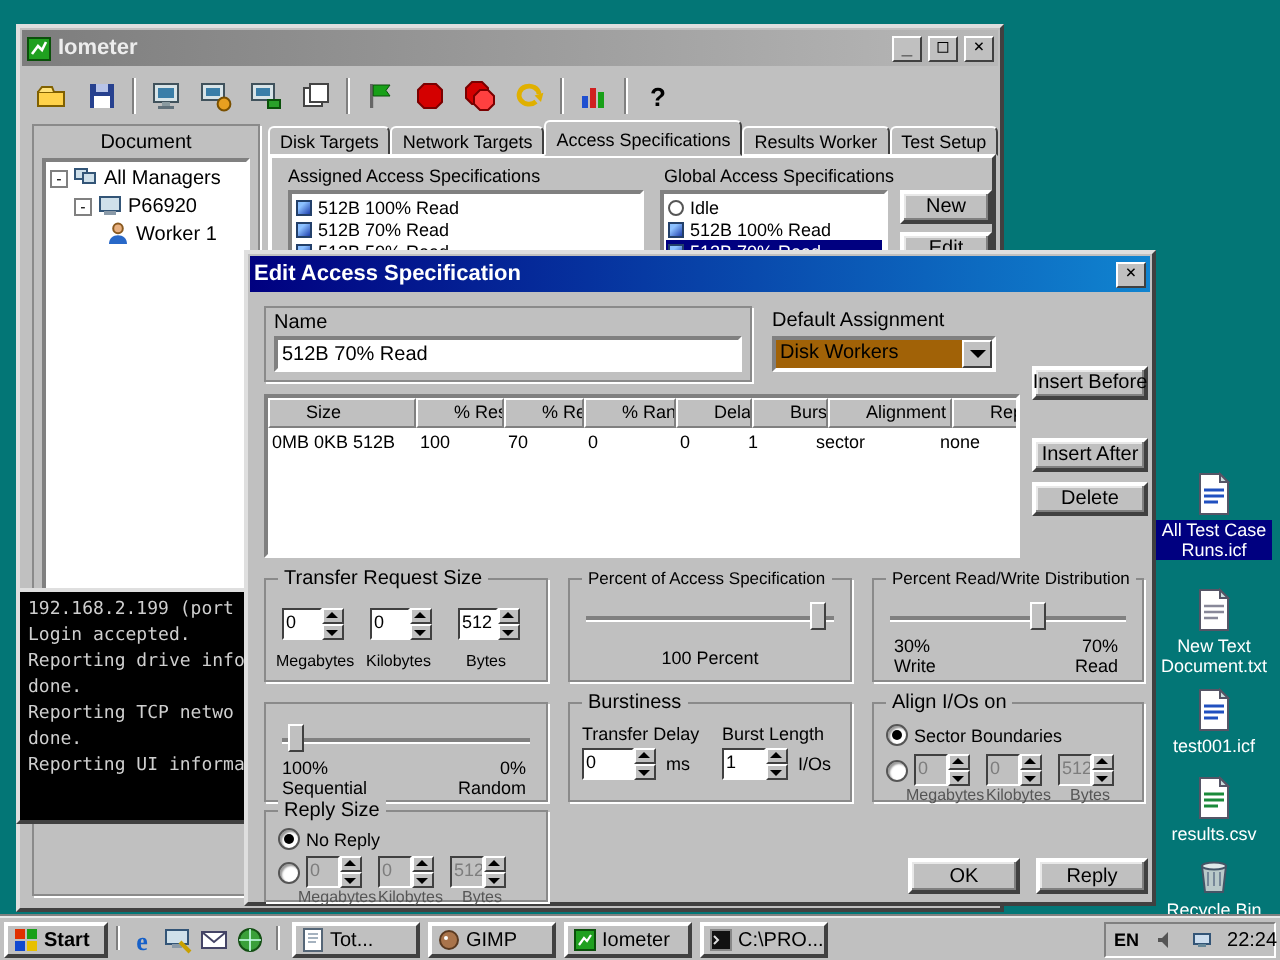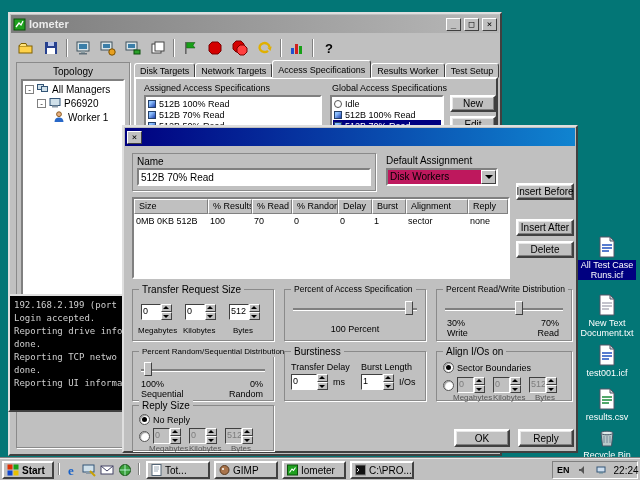--- a/index.html
+++ b/index.html
@@ -41,28 +41,28 @@
   .spin .ar{width:11px;display:flex;flex-direction:column}
   .spin .ar i{flex:1;background:#c0c0c0;border:1px solid;border-color:#fff #404040 #404040 #fff;position:relative}
   .spin .ar i.up::after{content:"";position:absolute;left:1px;top:1px;border:3px solid transparent;border-top-width:0;border-bottom-color:#000}
   .spin .ar i.dn::after{content:"";position:absolute;left:1px;top:2px;border:3px solid transparent;border-bottom-width:0;border-top-color:#000}
   .spin.dis .v{background:#c0c0c0;color:#7d7d7d}
   .slider{position:absolute}
   .track{position:absolute;left:0;right:0;top:8px;height:2px;background:#808080;box-shadow:0 1px 0 #fff}
   .thumb{position:absolute;top:1px;width:8px;height:14px;background:#c0c0c0;border:1px solid;border-color:#fff #404040 #404040 #fff}
   .radio{position:absolute;width:11px;height:11px;border-radius:50%;background:#fff;border:1px solid #555;box-shadow:inset 1px 1px 1px #9a9a9a}
   .radio.on::after{content:"";position:absolute;left:2px;top:2px;width:5px;height:5px;border-radius:50%;background:#000}
-  .combo{position:absolute;display:flex;height:18px;background:#be185d;border:2px solid;border-color:#808080 #fff #fff #808080}
+  .combo{position:absolute;display:flex;height:18px;background:#a16207;border:2px solid;border-color:#808080 #fff #fff #808080}
   .combo .cv{flex:1;font-size:10px;padding:1px 2px;white-space:nowrap;overflow:hidden}
   .combo .cbtn{width:15px;background:#c0c0c0;border:1px solid;border-color:#fff #404040 #404040 #fff;
     display:flex;align-items:center;justify-content:center}
   .caret{border:4px solid transparent;border-top-color:#000;margin-top:4px}
   .thead{position:absolute;display:flex}
   .th{background:#c0c0c0;border:1px solid;border-color:#fff #808080 #808080 #fff;font-size:9px;height:15px;
-    line-height:13px;padding:0 4px;overflow:hidden;white-space:nowrap}
+    line-height:13px;padding:0 18px;overflow:hidden;white-space:nowrap}
   .trow2{position:absolute;display:flex}
   .td{font-size:9px;height:13px;line-height:13px;padding:0 2px;white-space:nowrap;overflow:hidden}
   .trow{display:flex;align-items:center;gap:3px;height:14px;font-size:10px;white-space:nowrap}
   .expander{width:9px;height:9px;flex:0 0 9px;border:1px solid #808080;background:#fff;font-size:8px;
     line-height:7px;text-align:center}
   .term{position:absolute;background:#000;border:2px solid;border-color:#dfdfdf #404040 #404040 #dfdfdf;overflow:hidden}
   .tline{color:#cfcfcf;font:9px/13px "DejaVu Sans Mono",monospace;white-space:pre;padding:0 4px}
   .deskicon{position:absolute;width:58px;text-align:center;color:#fff;font-size:9px;line-height:10px;cursor:default}
   .deskicon .img{width:24px;height:22px;margin:0 auto 2px}
   .deskicon .cap{display:inline-block;padding:0 1px}
@@ -223,21 +223,21 @@
         </span>
       <span class="sep"></span>
       <span class="tbtn">
           <svg width="16" height="16" viewBox="0 0 16 16">
             <text x="8" y="13" font-size="13" font-weight="bold" text-anchor="middle" fill="#000" font-family="Liberation Sans,sans-serif">?</text>
           </svg>
         </span>
     </div>
 
     <div class="group" style="left:6px;top:48px;width:114px;height:386px">
-      <div class="p f10 nw" style="left:0;right:0;top:3px;text-align:center">Topology</div>
+      <div class="p f10 nw" style="left:0;right:0;top:3px;text-align:center">Document</div>
       <div class="listbox" style="left:4px;top:16px;width:104px;height:330px">
         <div class="trow" style="padding-left:1px">
           <span class="expander">-</span>
           <span>
               <svg width="12" height="12" viewBox="0 0 12 12">
                 <rect x="0.5" y="1.5" width="6" height="5" fill="#cfe0ea" stroke="#357"></rect>
                 <rect x="4.5" y="3.5" width="6" height="5" fill="#cfe0ea" stroke="#357"></rect>
               </svg>
             </span>
           <span>All Managers</span>
@@ -323,20 +323,21 @@
       <div class="tline">Reporting drive infor</div>
       <div class="tline">done.</div>
       <div class="tline">Reporting TCP netwo</div>
       <div class="tline">done.</div>
       <div class="tline">Reporting UI informat</div>
     </div>
   </div>
 
   <div class="win" style="left:122px;top:125px;width:456px;height:328px;z-index:3">
     <div class="titlebar active" style="left:1px;top:1px;width:450px">
+      <span class="title">Edit Access Specification</span>
       <span class="wbtn">×</span>
     </div>
 
     <div class="group" style="left:8px;top:26px;width:244px;height:38px">
       <span class="p f10 nw" style="left:4px;top:2px">Name</span>
       <input class="p inset" style="left: 4px; top: 14px; width: 234px; height: 18px; font-size: 10px; padding: 0px 2px; font-family: &quot;Liberation Sans&quot;, sans-serif;" value="512B 70% Read">
     </div>
 
     <span class="p f10 nw" style="left:262px;top:28px">Default Assignment</span>
     <div class="combo" style="left:262px;top:41px;width:112px">
@@ -415,21 +416,20 @@
         <span class="track"></span>
         <span class="thumb" style="left:70px"></span>
       </div>
       <span class="p f9 nw" style="left:10px;top:28px">30%</span>
       <span class="p f9 nw" style="left:10px;top:38px">Write</span>
       <span class="p f9 nw" style="right:12px;top:28px;text-align:right">70%</span>
       <span class="p f9 nw" style="right:12px;top:38px;text-align:right">Read</span>
     </div>
 
     <div class="group" style="left:8px;top:224px;width:142px;height:50px">
-      <span class="gtitle" style="font-size:8px">Percent Random/Sequential Distribution</span>
       <div class="slider" style="left:8px;top:9px;width:124px;height:16px">
         <span class="track"></span>
         <span class="thumb" style="left:3px"></span>
       </div>
       <span class="p f9 nw" style="left:8px;top:27px">100%</span>
       <span class="p f9 nw" style="left:8px;top:37px">Sequential</span>
       <span class="p f9 nw" style="right:10px;top:27px;text-align:right">0%</span>
       <span class="p f9 nw" style="right:10px;top:37px;text-align:right">Random</span>
     </div>
 

